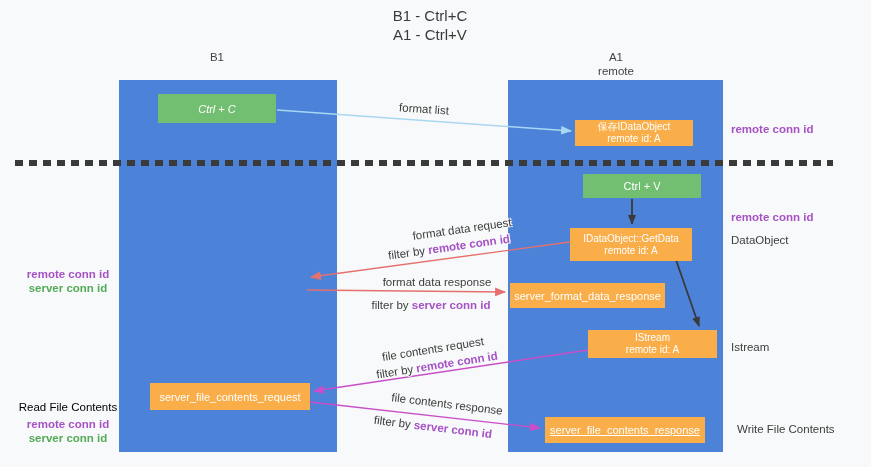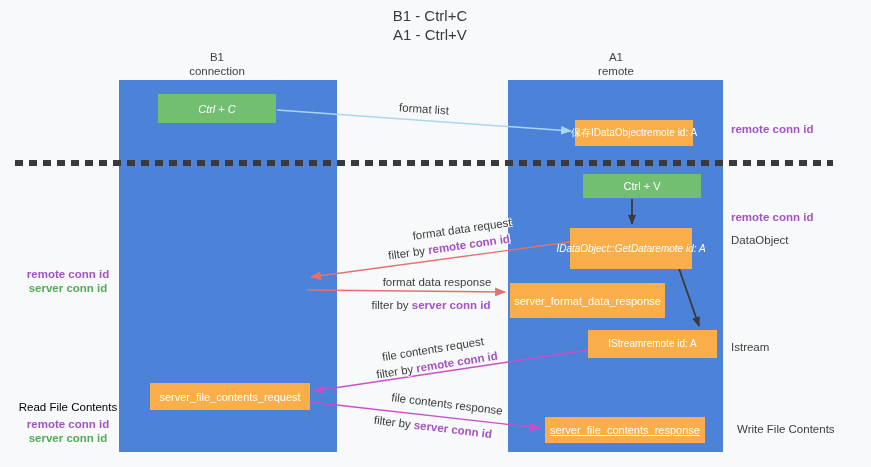--- a/index.html
+++ b/index.html
@@ -14,21 +14,21 @@
 
   .lane { background:#4c83d9; }
 
   .dashed-divider { left:15px; top:160px; width:818px; height:6px;
     background:repeating-linear-gradient(90deg,#3a3a3a 0 8px,transparent 8px 14px); }
 
   .box { display:flex; align-items:center; justify-content:center; color:#ffffff;
          text-align:center; font-size:11px; white-space:nowrap; }
   .box.green  { background:#72bf72; }
   .box.orange { background:#f9ae4a; }
-  .box.two-line { flex-direction:row; font-size:10px; line-height:12px; }
+  .box.two-line { flex-direction:column; font-size:10px; line-height:12px; }
 
   .flow-label { white-space:nowrap; font-size:11.5px; color:#3d3d3d;
     transform:translate(-50%,-50%) rotate(var(--r,0deg));
     text-shadow:-1px -1px 0 #f8f9fa,1px -1px 0 #f8f9fa,-1px 1px 0 #f8f9fa,1px 1px 0 #f8f9fa; }
 
   .side-label { white-space:nowrap; font-size:11.5px; color:#3d3d3d; }
   .purple   { color:#a552c5; font-weight:bold; }
   .greentxt { color:#54ab57; font-weight:bold; }
 
   .left-note { width:120px; text-align:center; font-size:11.5px; line-height:14px; }
@@ -40,21 +40,20 @@
 
 <div id="stage">
 
   <div class="abs diagram-title">
     <div>B1 - Ctrl+C</div>
     <div>A1 - Ctrl+V</div>
   </div>
 
   <div class="abs lane-header" style="left:117px; top:50px; width:200px;">
     <div>B1</div>
-    <div>connection</div>
   </div>
   <div class="abs lane-header" style="left:516px; top:50px; width:200px;">
     <div>A1</div>
     <div>remote</div>
   </div>
 
   <div class="abs lane" style="left:119px; top:80px; width:218px; height:372px;"></div>
   <div class="abs lane" style="left:508px; top:80px; width:215px; height:372px;"></div>
 
   <div class="abs dashed-divider"></div>
@@ -85,27 +84,27 @@
 
   <div class="abs box green" style="left:158px; top:94px; width:118px; height:29px;font-style:italic;">Ctrl + C</div>
 
   <div class="abs box orange two-line" style="left:575px; top:120px; width:118px; height:26px;">
     <div>保存IDataObject</div>
     <div>remote id: A</div>
   </div>
 
   <div class="abs box green" style="left:575px; top:174px; width:118px; height:24px;margin-left:8px;">Ctrl + V</div>
 
-  <div class="abs box orange two-line" style="left:570px; top:228px; width:122px; height:41px;font-style:italic;">
+  <div class="abs box orange two-line" style="left:570px; top:228px; width:122px; height:33px;">
     <div>IDataObject::GetData</div>
     <div>remote id: A</div>
   </div>
 
 
-  <div class="abs box orange" style="left:510px; top:283px; width:155px; height:35px;">server_format_data_response</div>
+  <div class="abs box orange" style="left:510px; top:283px; width:155px; height:25px;">server_format_data_response</div>
 
   <div class="abs box orange two-line" style="left:588px; top:330px; width:129px; height:28px;">
     <div>IStream</div>
     <div>remote id: A</div>
   </div>
 
   <div class="abs box orange" style="left:150px; top:383px; width:160px; height:27px;">server_file_contents_request</div>
 
   <div class="abs box orange" style="left:545px; top:417px; width:160px; height:26px;text-decoration:underline;">server_file_contents_response</div>
 

